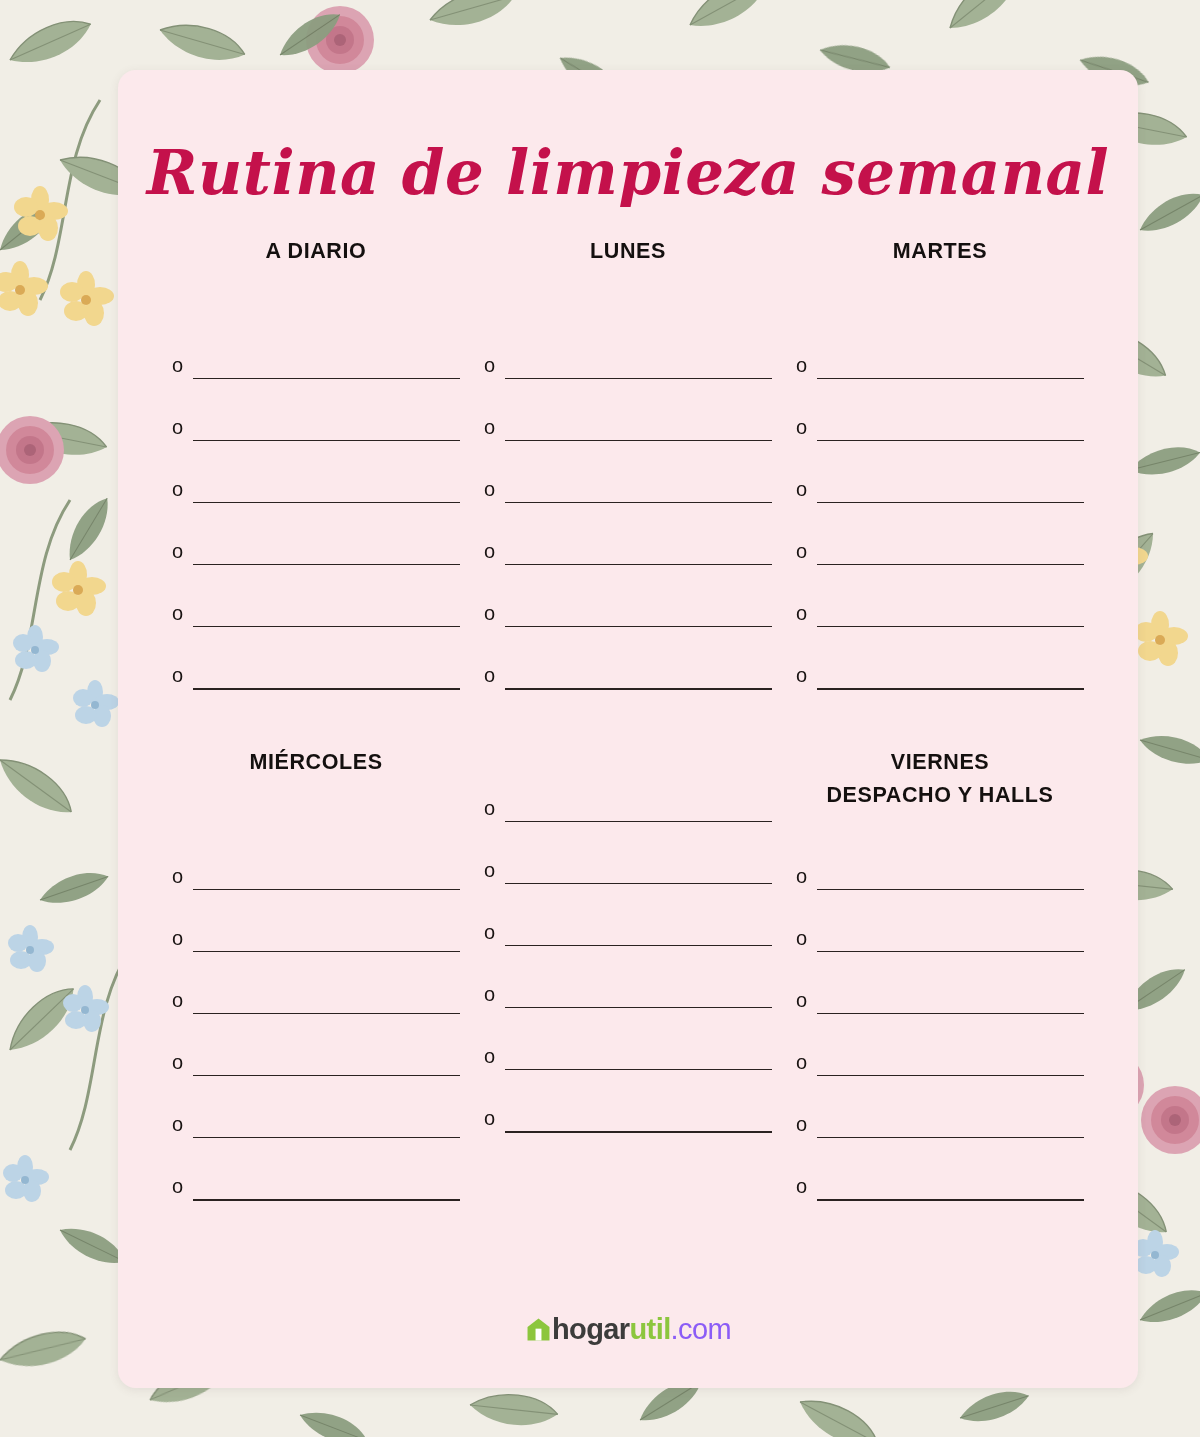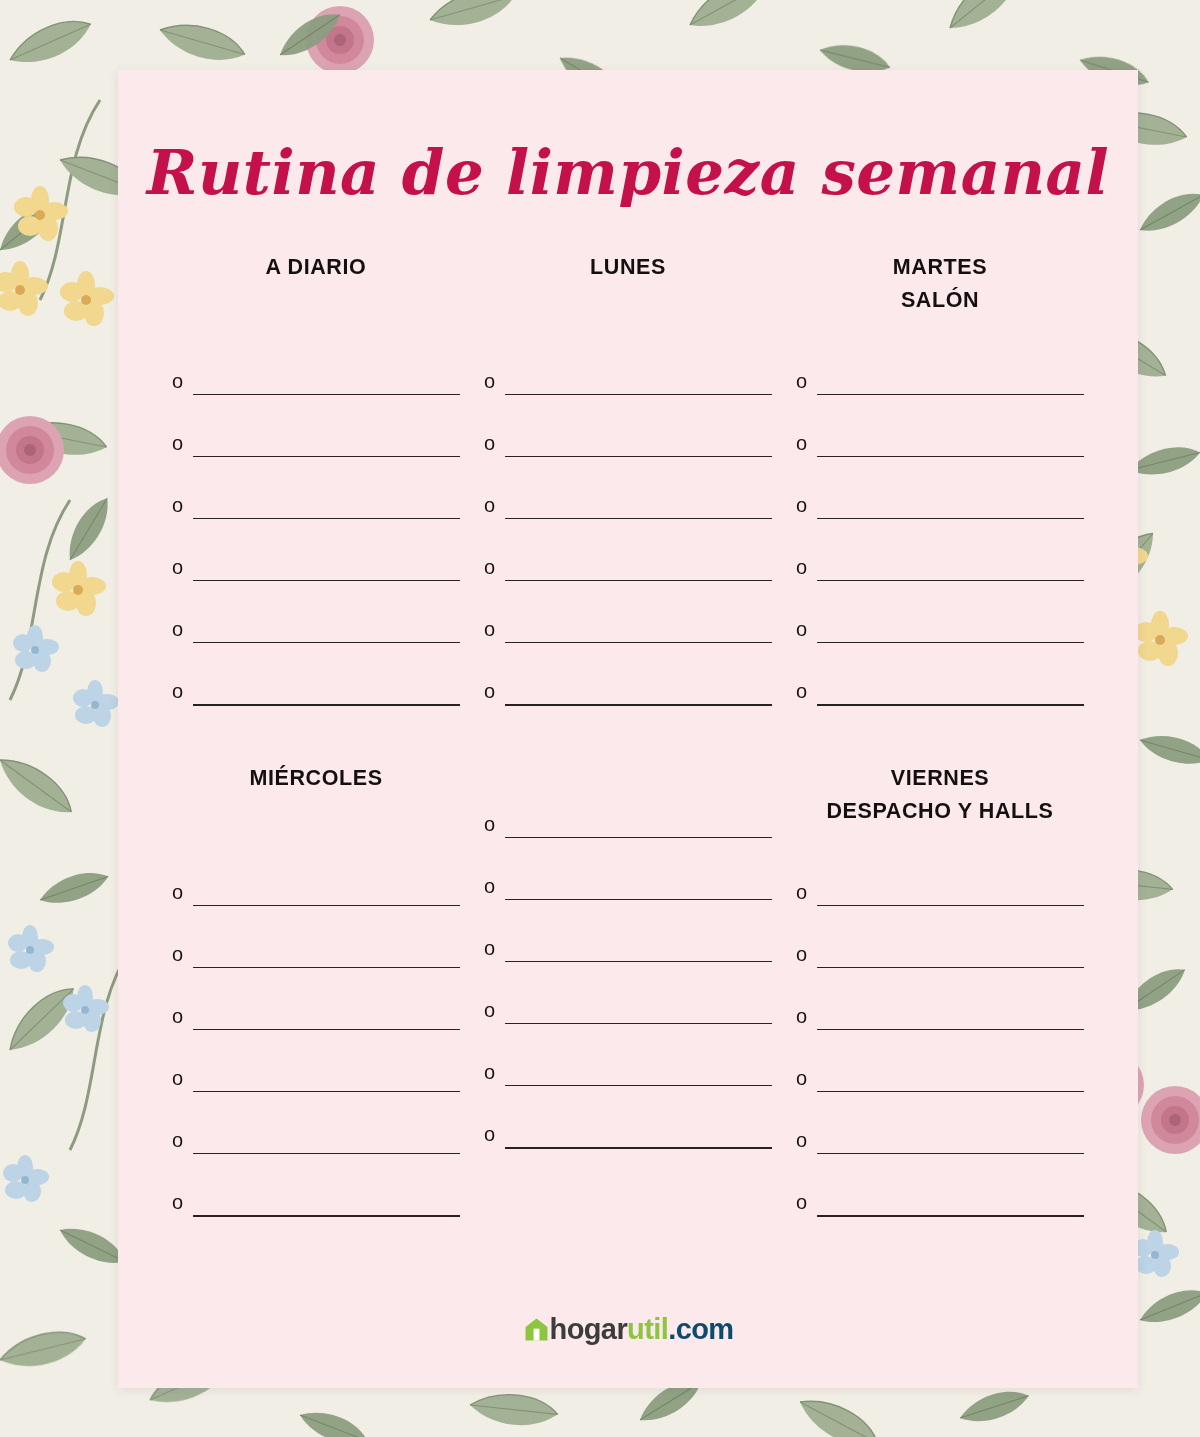--- a/index.html
+++ b/index.html
@@ -31,20 +31,21 @@
 
   
   #sheet {
     position: absolute;
     left: 118px;
     top: 70px;
     width: 1020px;
     height: 1318px;
     background: #fce9ec;
     box-shadow: 0 2px 10px rgba(90,70,70,0.10);
+    border-radius: 18px;
   }
 
   #title {
     text-align: center;
     color: #c4114b;
     font-family: "DejaVu Serif", serif;
     font-style: italic;
     font-weight: bold;
     font-size: 61px;
     letter-spacing: 0.5px;
@@ -53,21 +54,21 @@
     line-height: 1;
     white-space: nowrap;
   }
 
   .grid {
     display: grid;
     grid-template-columns: repeat(3, 1fr);
     padding: 0 42px;
     box-sizing: border-box;
   }
-  #grid-top { margin-top: 48px; }
+  #grid-top { margin-top: 32px; }
   #grid-bottom { margin-top: 56px; }
 
   .col {
     padding: 0 12px;
     box-sizing: border-box;
   }
 
   .col-head {
     text-align: center;
     color: #14100f;
@@ -126,21 +127,21 @@
     display: inline-block;
   }
   .logo-text {
     font-family: "Liberation Sans", sans-serif;
     font-weight: bold;
     font-size: 29px;
     letter-spacing: -0.6px;
   }
   .logo-hogar { color: #3c3c3b; }
   .logo-util { color: #8cc63e; text-align: right; }
-  .logo-com { color: #0c4a6e; font-weight: bold; }
+  .logo-com { color: #8b5cf6; font-weight: normal; }
 </style>
 </head>
 <body>
 
 <div id="floral-bg">
   <svg viewBox="0 0 1200 1437" xmlns="http://www.w3.org/2000/svg" aria-hidden="true">
     <defs>
       <g id="leafA">
         <path d="M0,0 C26,-22 66,-24 88,-6 C66,16 26,18 0,0 Z" fill="#9fae91"></path>
         <path d="M0,0 C26,-22 66,-24 88,-6" fill="none" stroke="#7d8c70" stroke-width="1.4"></path>
@@ -322,21 +323,20 @@
             <span class="bullet">o</span>
             <span class="rule"></span>
           </div>
         <div class="rule-tail"></div>
       </div>
     </div>
 
     <div class="col">
       <div class="col-head">
         <span>MARTES</span>
-        <span class="l2">SALÓN</span>
       </div>
       <div class="lines">
         <div class="line-row">
             <span class="bullet">o</span>
             <span class="rule"></span>
           </div>
         <div class="line-row">
             <span class="bullet">o</span>
             <span class="rule"></span>
           </div>

